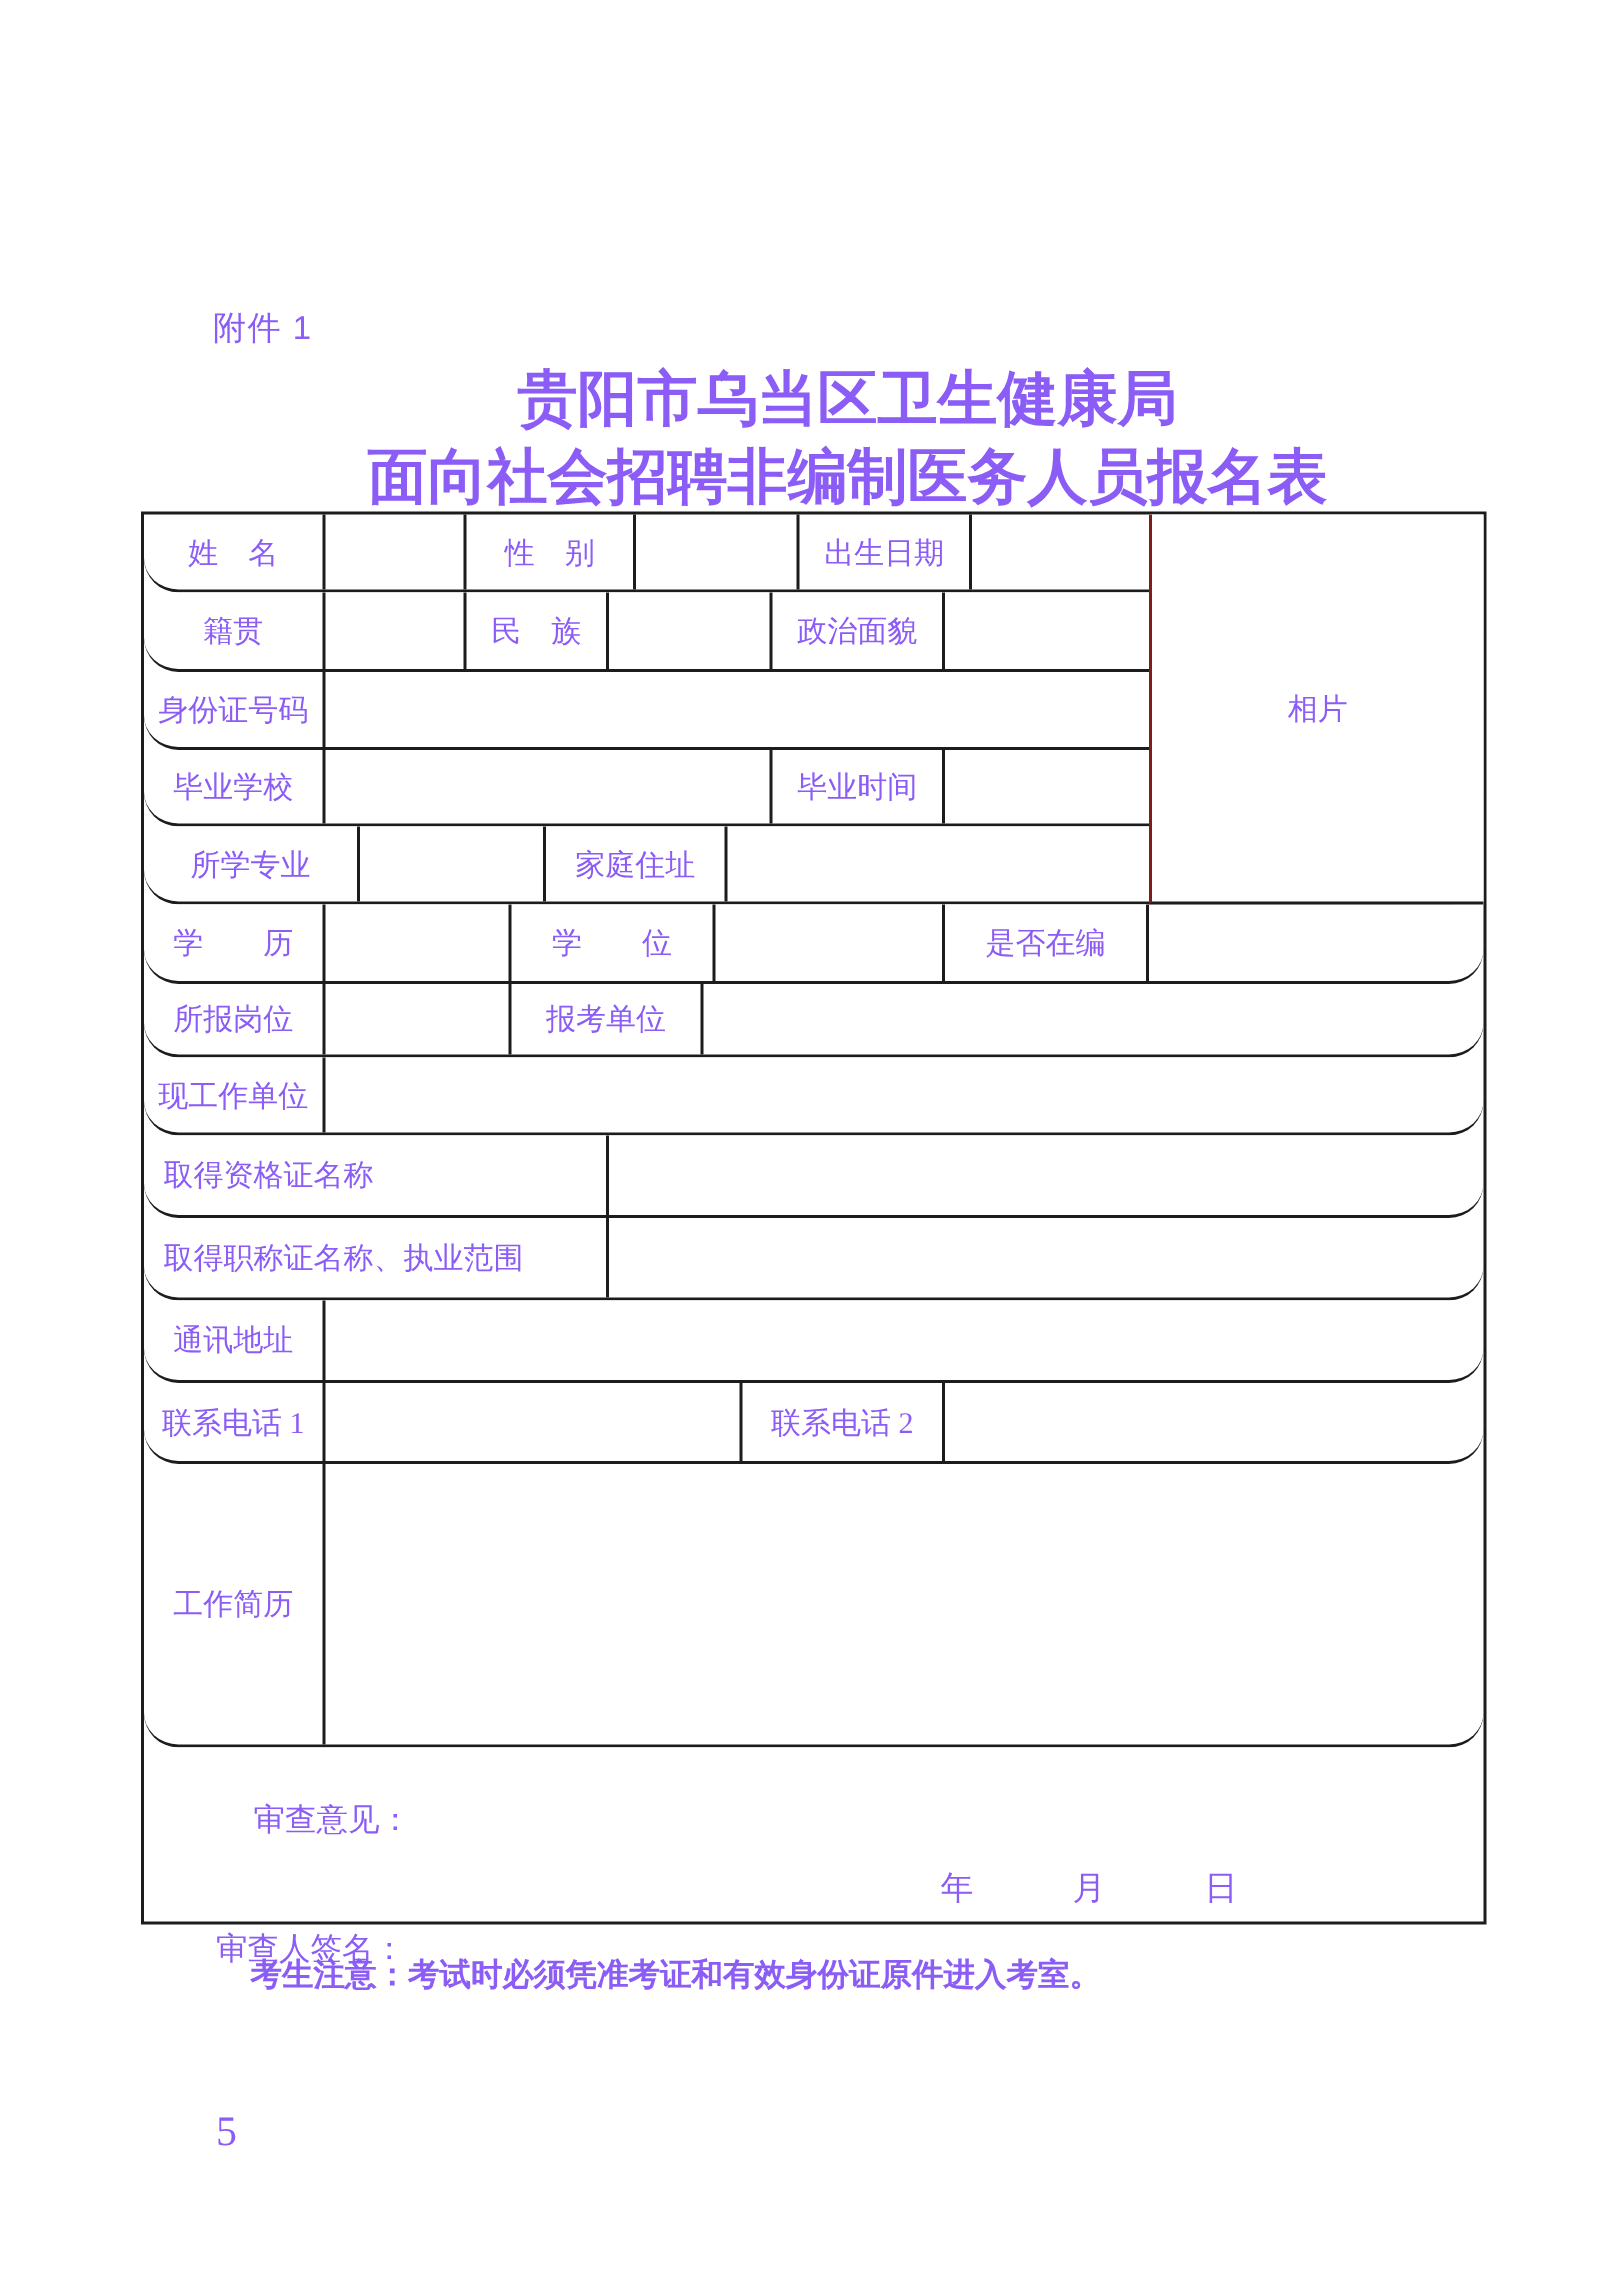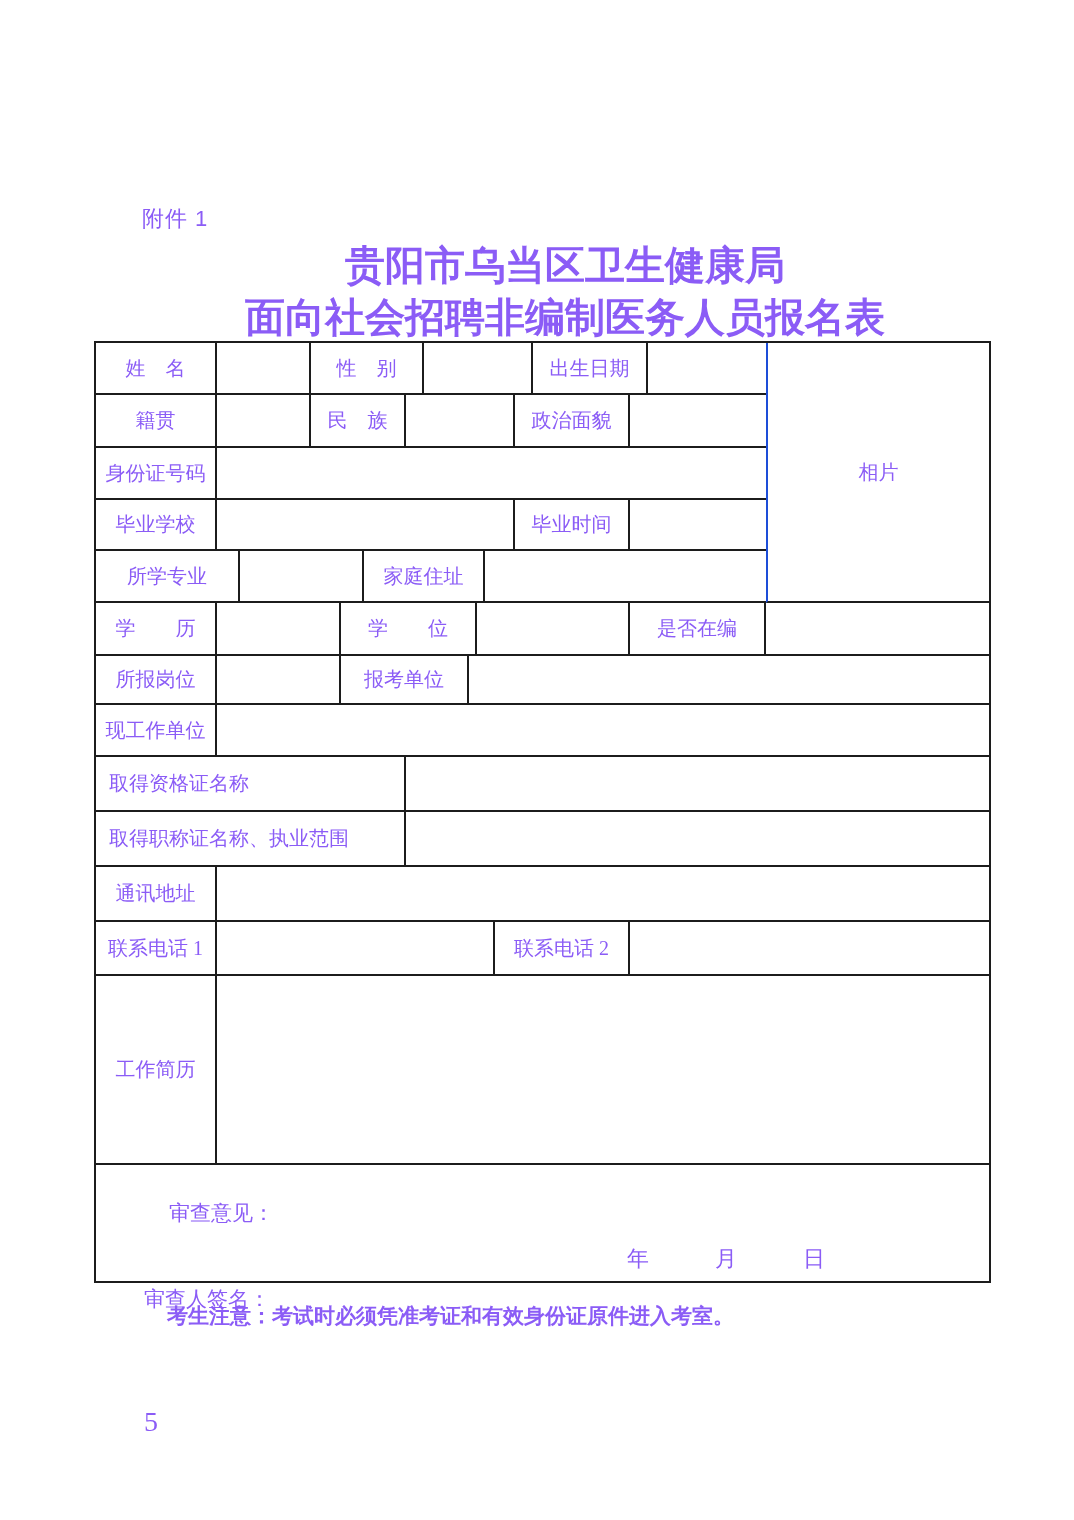--- a/index.html
+++ b/index.html
@@ -38,20 +38,21 @@
     top: 341px;
     width: 897px;
     height: 942px;
     border: 2px solid #1c1c1c;
     background: #ffffff;
   }
   .row {
     display: flex;
     width: 100%;
     border-bottom: 2px solid #1c1c1c;
+    border-radius: 23px;
   }
   .row.no-bb { border-bottom: none; }
   .cell {
     display: flex;
     align-items: center;
     justify-content: center;
     border-right: 2px solid #1c1c1c;
     font-size: 20px;
     overflow: hidden;
     white-space: nowrap;
@@ -62,21 +63,21 @@
   }
   .cell.nr { border-right: none; }
   .cell.fill { flex: 1 1 auto; border-right: none; }
   .photo-cell {
     position: absolute;
     left: 670px;
     top: 0;
     width: 223px;
     height: 260px;
     background: #ffffff;
-    border-left: 2px solid #1d4ed8;
+    border-left: 2px solid #7f1d1d;
     border-bottom: 2px solid #1c1c1c;
     display: flex;
     align-items: center;
     justify-content: center;
     font-size: 20px;
     z-index: 2;
   }
   .review-cell {
     position: relative;
     width: 100%;

